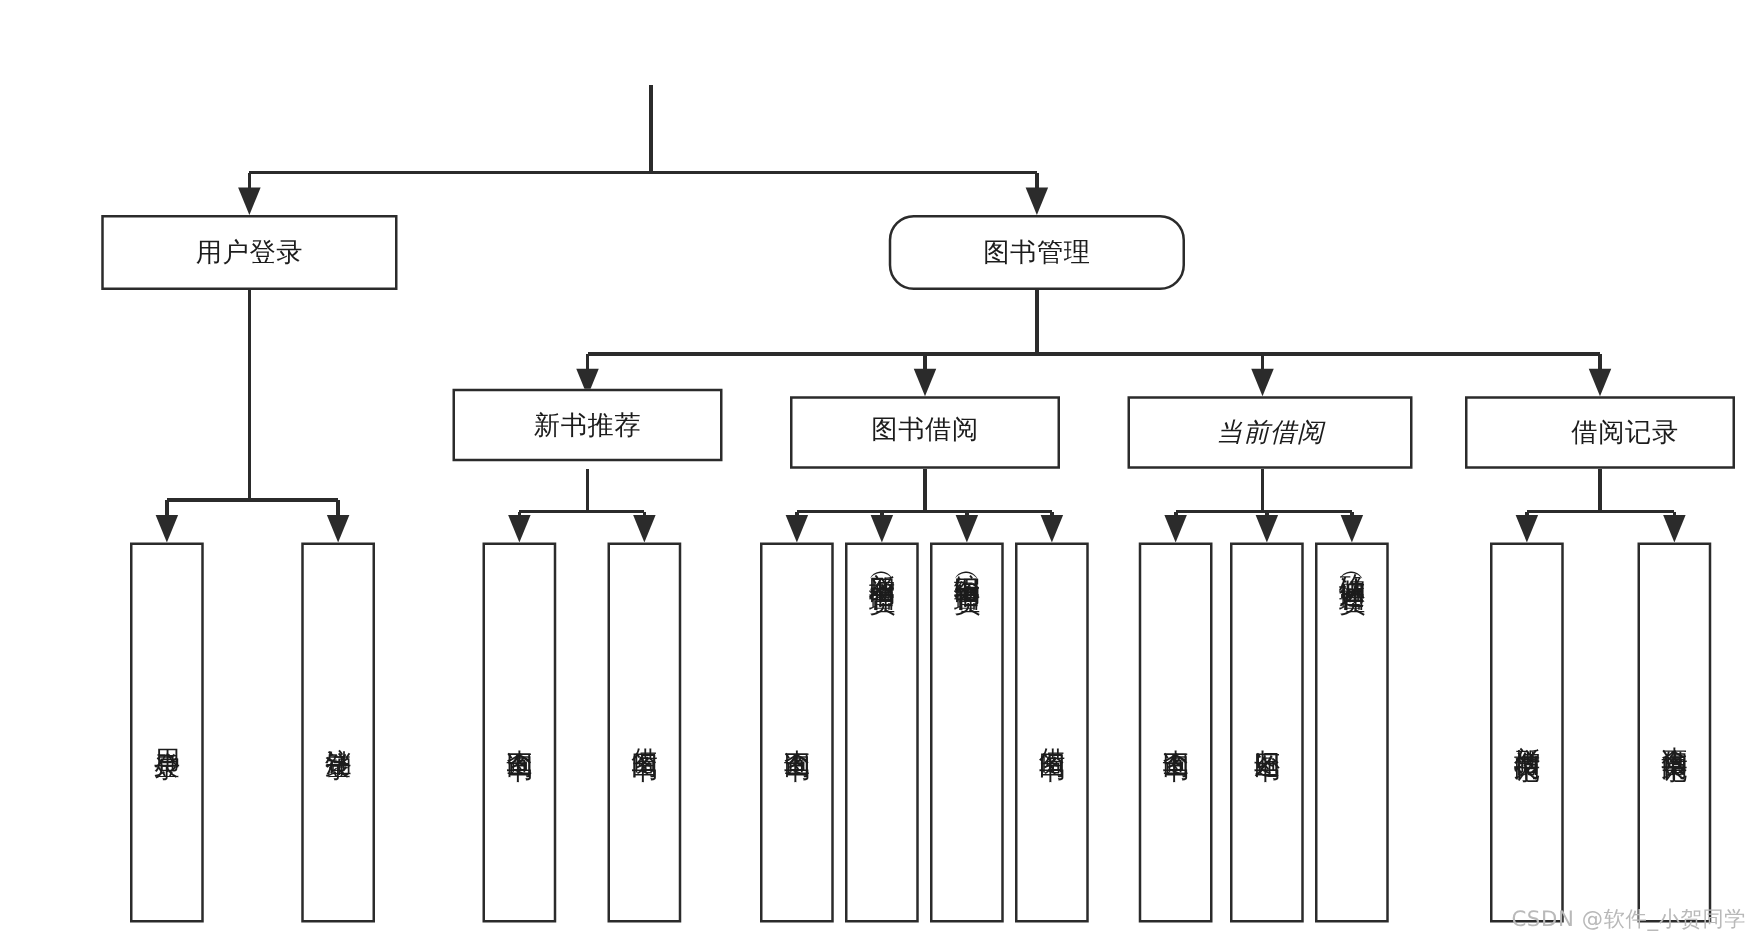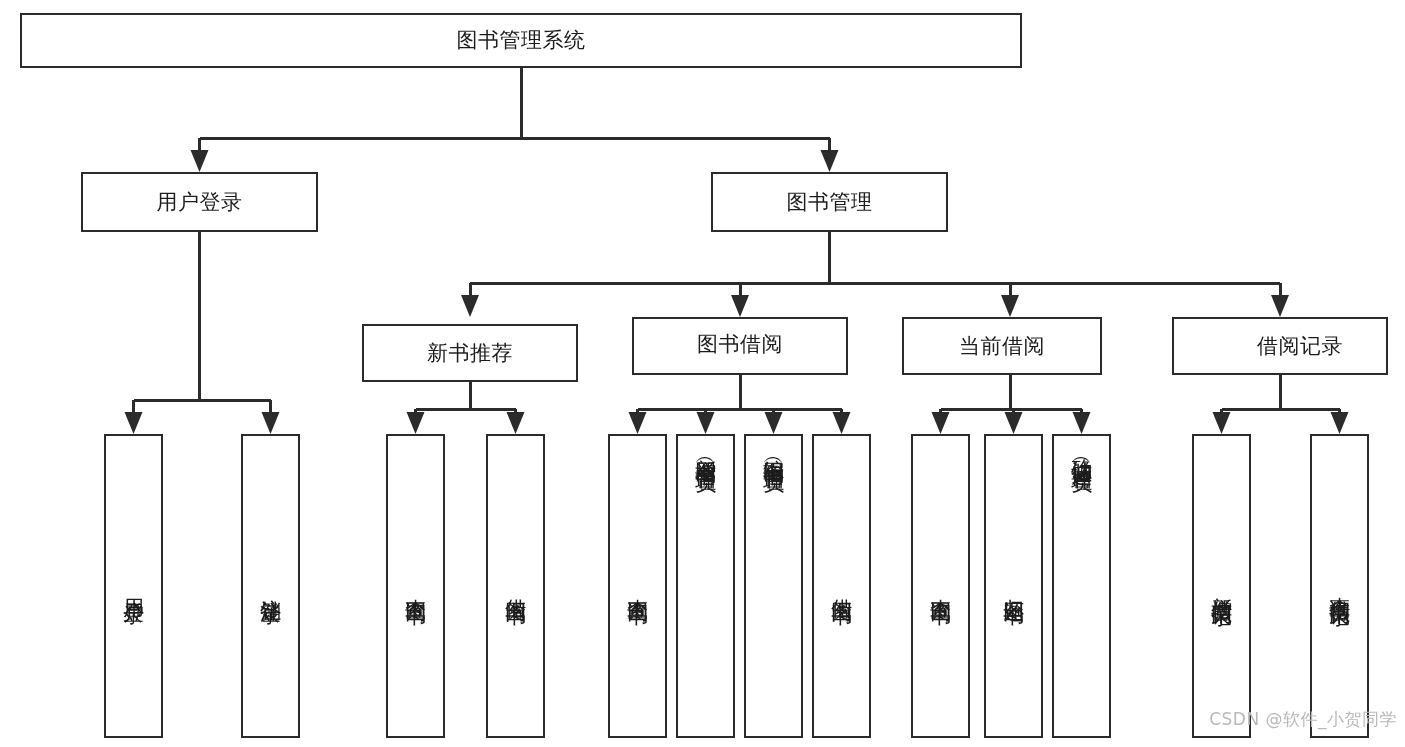--- a/index.html
+++ b/index.html
@@ -67,21 +67,21 @@
     align-items: center;
     justify-content: center;
   }
   .node.leaf.top-aligned .leaf-inner {
     align-items: flex-start;
     padding-top: 6px;
   }
   #watermark {
     position: absolute;
     right: 8px;
-    bottom: 16px;
+    bottom: 0;
     font-size: 17px;
     color: #b9b9b9;
     letter-spacing: 0.5px;
     z-index: 5;
     white-space: nowrap;
     font-family: "DejaVu Sans", "Liberation Sans", sans-serif;
   }
 </style>
 </head>
 <body>
@@ -136,38 +136,35 @@
       <line x1="1081.5" y1="409.22" x2="1081.5" y2="414" stroke="#2b2b2b" stroke-width="3" shape-rendering="crispEdges"></line>
       <polygon points="1072.5,412 1090.5,412 1081.5,434" fill="#2b2b2b"></polygon>
       <line x1="1280" y1="375" x2="1280" y2="409.22" stroke="#2b2b2b" stroke-width="3" shape-rendering="crispEdges"></line>
       <line x1="1221.5" y1="409.22" x2="1339.5" y2="409.22" stroke="#2b2b2b" stroke-width="3" shape-rendering="crispEdges"></line>
       <line x1="1221.5" y1="409.22" x2="1221.5" y2="414" stroke="#2b2b2b" stroke-width="3" shape-rendering="crispEdges"></line>
       <polygon points="1212.5,412 1230.5,412 1221.5,434" fill="#2b2b2b"></polygon>
       <line x1="1339.5" y1="409.22" x2="1339.5" y2="414" stroke="#2b2b2b" stroke-width="3" shape-rendering="crispEdges"></line>
       <polygon points="1330.5,412 1348.5,412 1339.5,434" fill="#2b2b2b"></polygon>
     </svg>
 
-  <div class="node root" style="left: 20px; top: 13px; width: 1002px; height: 55px;">
-    <span class="label">图书管理系统</span>
-  </div>
 
   <div class="node lvl2" style="left: 81px; top: 172px; width: 237px; height: 60px;">
     <span class="label">用户登录</span>
   </div>
-  <div class="node lvl2" style="left: 711px; top: 172px; width: 237px; height: 60px;">
+  <div class="node lvl2" style="left: 711px; top: 172px; width: 237px; height: 60px; border-radius: 20px;">
     <span class="label">图书管理</span>
   </div>
 
-  <div class="node lvl3" style="left: 362px; top: 324px; width: 216px; height: 58px;">
+  <div class="node lvl3" style="left: 362px; top: 311px; width: 216px; height: 58px;">
     <span class="label">新书推荐</span>
   </div>
   <div class="node lvl3" style="left: 632px; top: 317px; width: 216px; height: 58px; font-family: Liberation Mono, monospace;">
     <span class="label">图书借阅</span>
   </div>
-  <div class="node lvl3" style="left: 902px; top: 317px; width: 200px; height: 58px;">
+  <div class="node lvl3" style="left: 902px; top: 317px; width: 228px; height: 58px; font-style: italic;">
     <span class="label">当前借阅</span>
   </div>
   <div class="node lvl3" style="left: 1172px; top: 317px; width: 216px; height: 58px; padding-left: 40px;">
     <span class="label">借阅记录</span>
   </div>
 
   <div class="node leaf" style="left: 104px; top: 434px; width: 59px; height: 304px;">
     <div class="leaf-inner">
         <span class="label">用户登录</span>
       </div>

